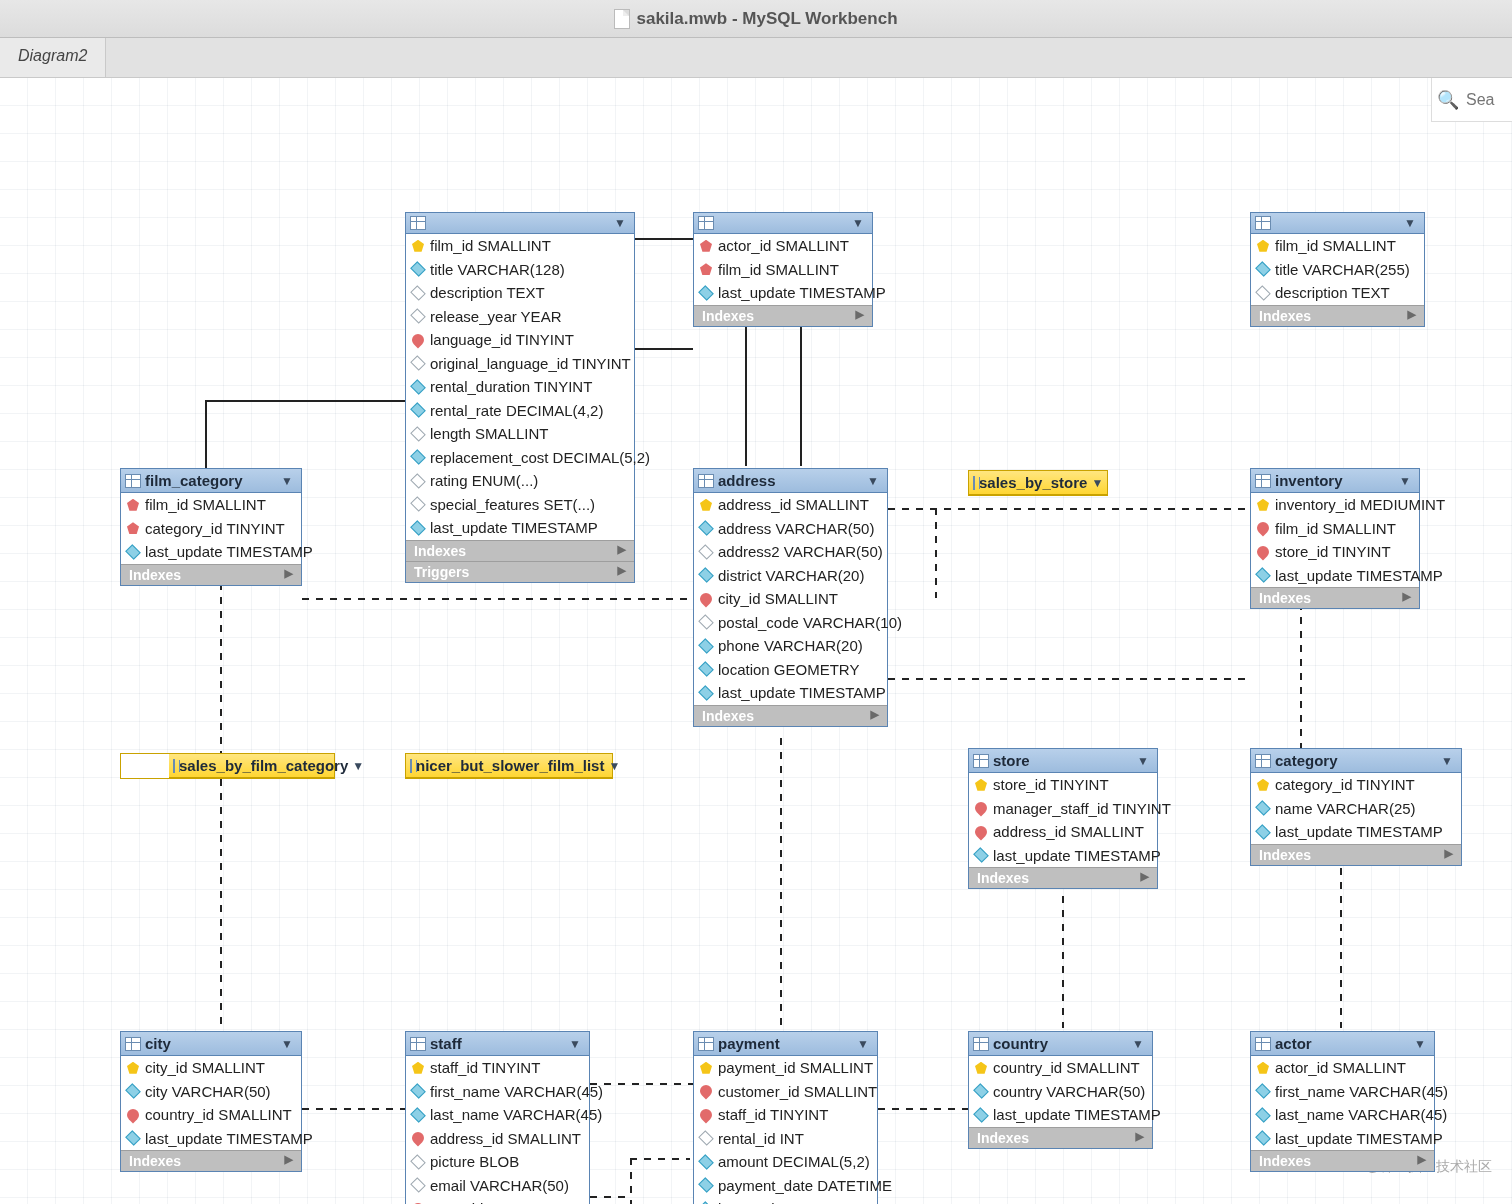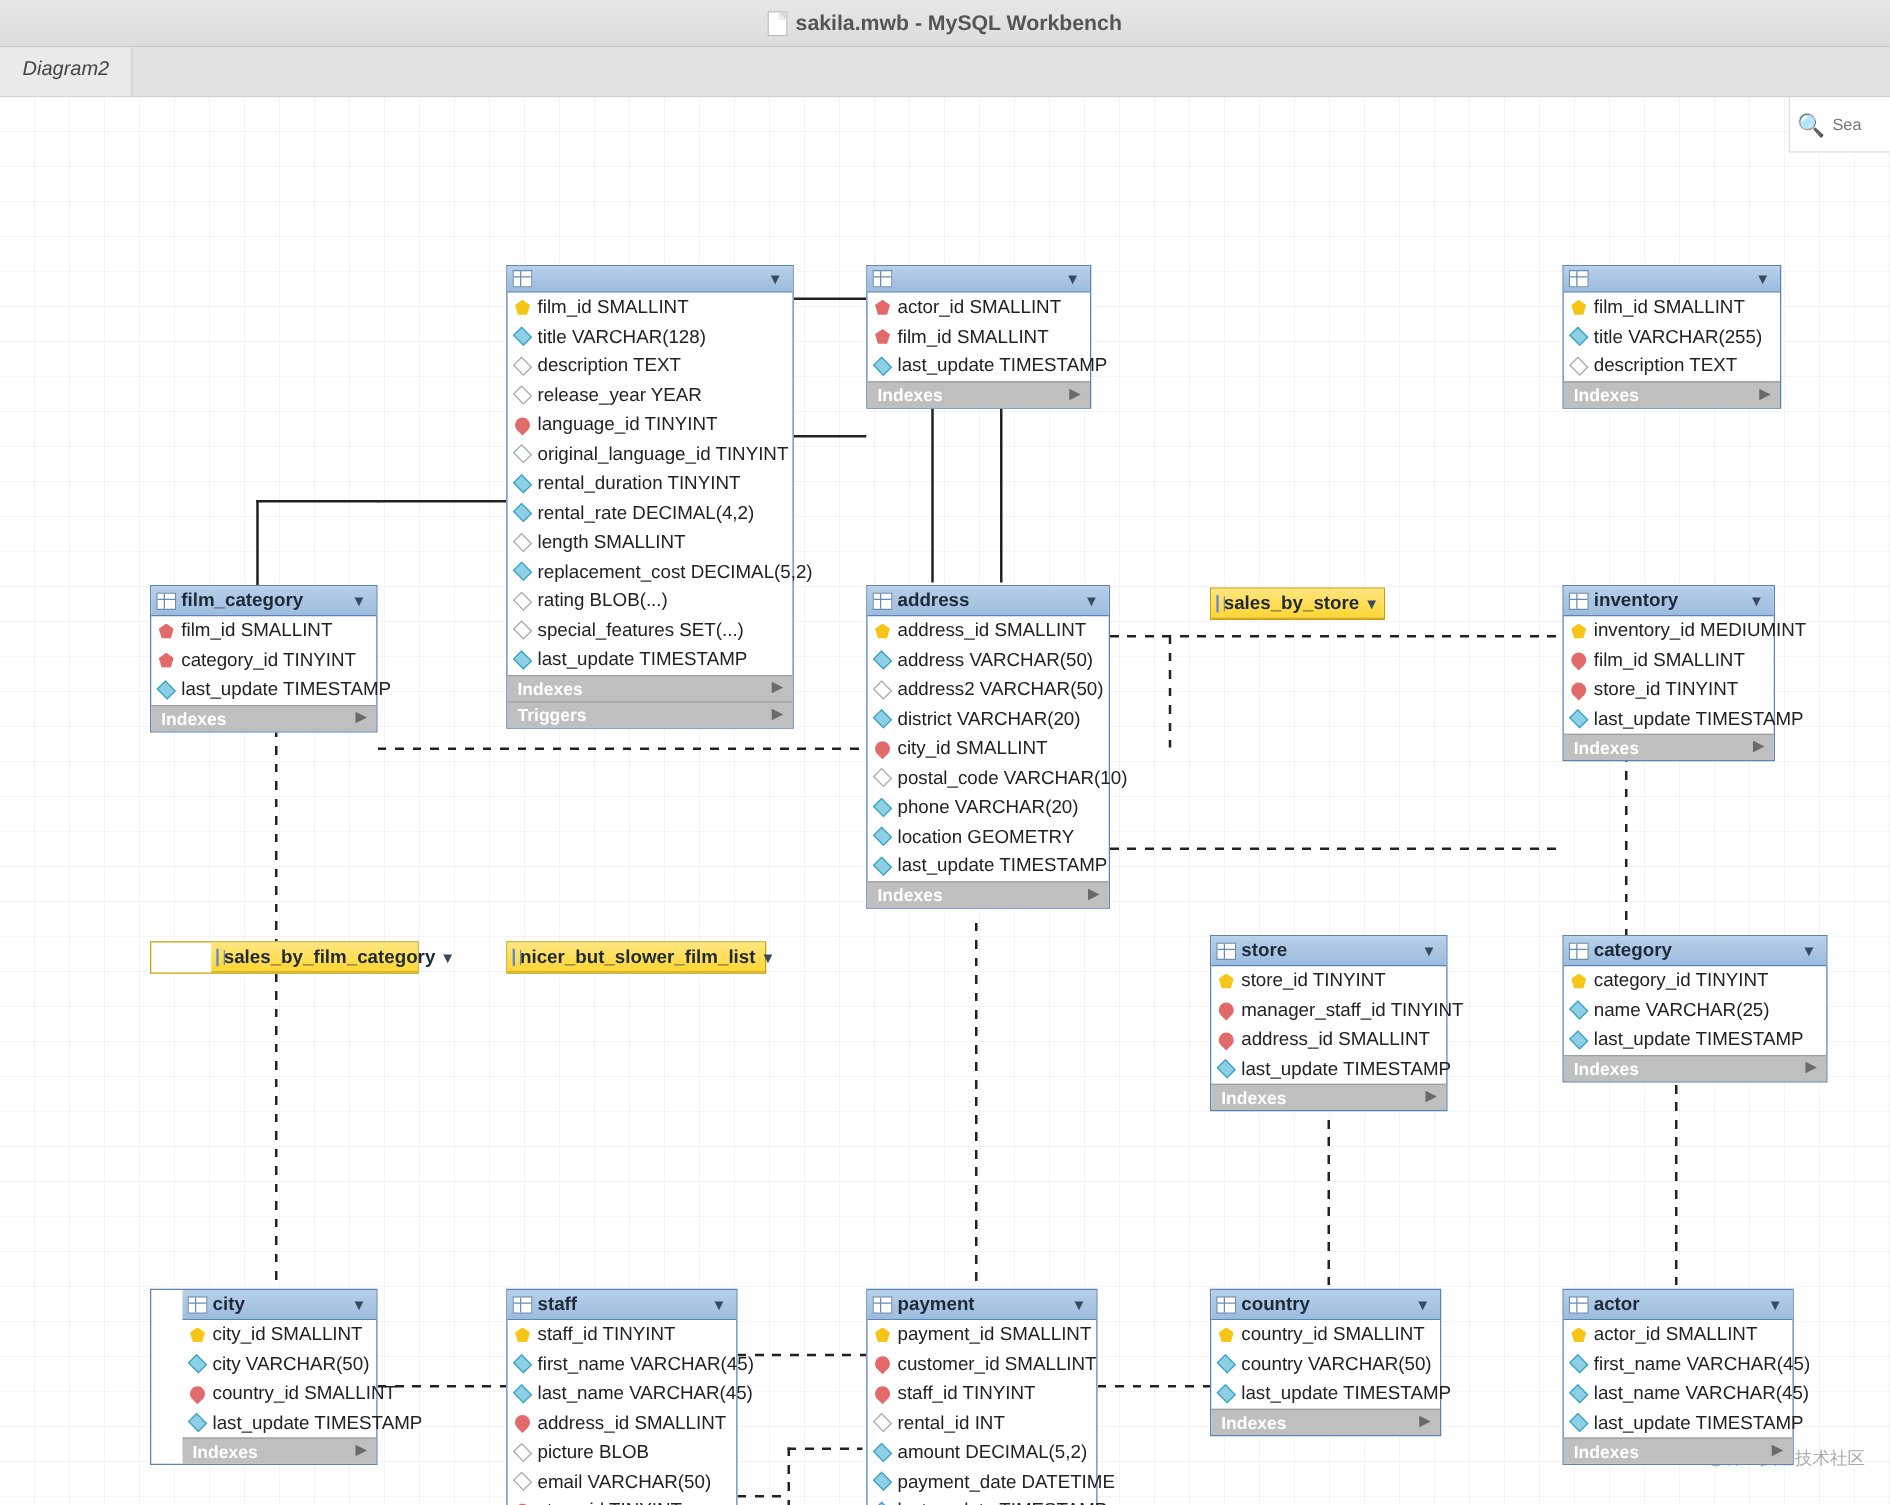--- a/index.html
+++ b/index.html
@@ -54,21 +54,21 @@
     display:flex; align-items:center;
     padding:0 6px;
     gap:6px;
     background:#fff;
     border-left:1px solid #ddd;
     border-bottom:1px solid #ddd;
   }
   .search-icon { font-size:18px; color:#444; }
   .searchwrap input{
     border:none; outline:none;
-    font-size:13px; color:#15803d;
+    font-size:16px; color:#15803d;
     width:40px;
   }
   .canvas {
     position:absolute;
     left:0; top:78px;
     width:1512px; height:1126px;
     background:
       repeating-linear-gradient(#fff,#fff 27px,#f2f4f6 27px,#f2f4f6 28px),
       repeating-linear-gradient(90deg,#fff,#fff 27px,#f2f4f6 27px,#f2f4f6 28px);
     background-blend-mode:multiply;
@@ -253,21 +253,21 @@
       <div class="col-row">
         <span class="ico ico-dia-open"></span>
         <span>length SMALLINT</span>
       </div>
       <div class="col-row">
         <span class="ico ico-dia"></span>
         <span>replacement_cost DECIMAL(5,2)</span>
       </div>
       <div class="col-row">
         <span class="ico ico-dia-open"></span>
-        <span>rating BLOB(...)</span>
+        <span>rating ENUM(...)</span>
       </div>
       <div class="col-row">
         <span class="ico ico-dia-open"></span>
         <span>special_features SET(...)</span>
       </div>
       <div class="col-row">
         <span class="ico ico-dia"></span>
         <span>last_update TIMESTAMP</span>
       </div>
       <div class="section">
@@ -442,21 +442,21 @@
       </div>
       <div class="col-row">
         <span class="ico ico-dia"></span>
         <span>last_update TIMESTAMP</span>
       </div>
       <div class="section">
         <span>Indexes</span>
         <span class="tri">▶</span>
       </div>
     </div>
-    <div class="ent" style="left: 120px; top: 953px; width: 182px; padding-left: 25px;">
+    <div class="ent" style="left: 120px; top: 953px; width: 182px;">
       <div class="ent-head">
         <span class="table-icon"></span>
         <span>city</span>
         <span class="caret">▼</span>
       </div>
       <div class="col-row">
         <span class="ico ico-pk"></span>
         <span>city_id SMALLINT</span>
       </div>
       <div class="col-row">

